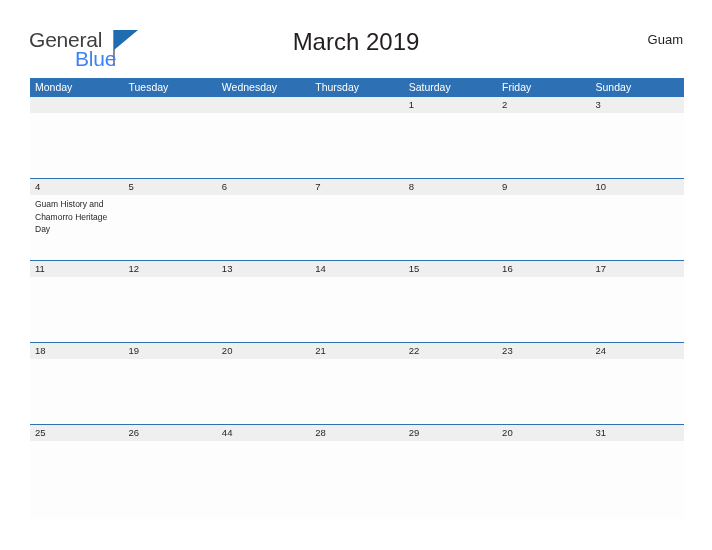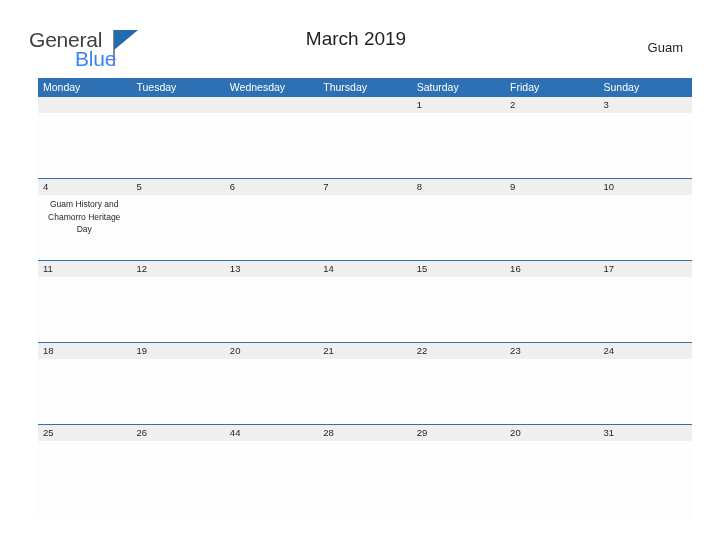--- a/index.html
+++ b/index.html
@@ -70,39 +70,39 @@
     height: 36px;
     background: #8c8c8c;
   }
 
   .title {
     position: absolute;
     left: 0;
     right: 0;
     top: 28px;
     text-align: center;
-    font-size: 19px;
+    font-size: 24px;
     color: #231f20;
     font-family: "Liberation Sans", sans-serif;
     font-weight: normal;
     margin: 0;
   }
 
   .country {
     position: absolute;
     right: 29px;
-    top: 40px;
+    top: 32px;
     font-size: 13px;
     color: #231f20;
   }
 
   
   .calendar {
     position: absolute;
-    left: 38px;
+    left: 30px;
     top: 78px;
     width: 654px;
   }
 
   .weekday-row {
     display: flex;
     background: #2e70b4;
     height: 19px;
   }
   .weekday {
@@ -134,21 +134,20 @@
     line-height: 16px;
     color: #231f20;
     padding-left: 5px;
     box-sizing: border-box;
   }
 
   .event-strip {
     display: flex;
     background: #fdfdfd;
     height: 65px;
-    text-align: center;
   }
   .event-cell {
     flex: 1 1 0;
     padding: 3px 6px 0 5px;
     box-sizing: border-box;
   }
   .event-text {
     font-size: 8.5px;
     line-height: 12.5px;
     color: #231f20;

